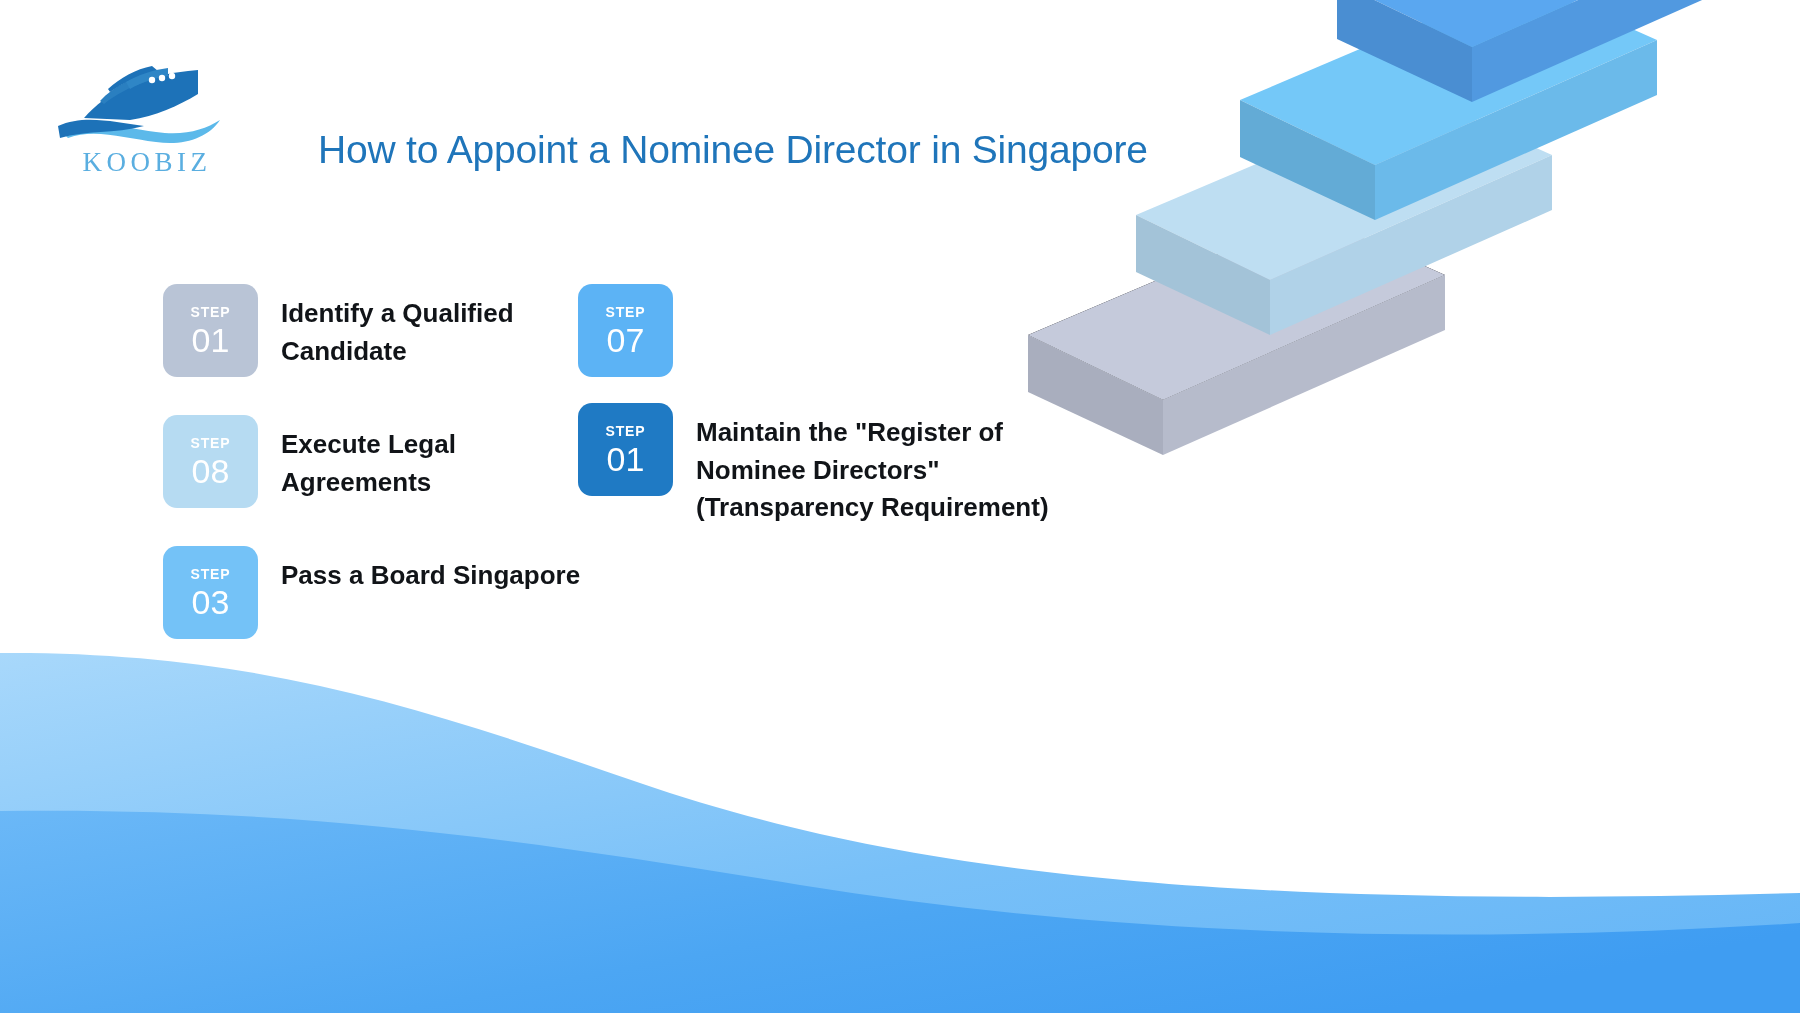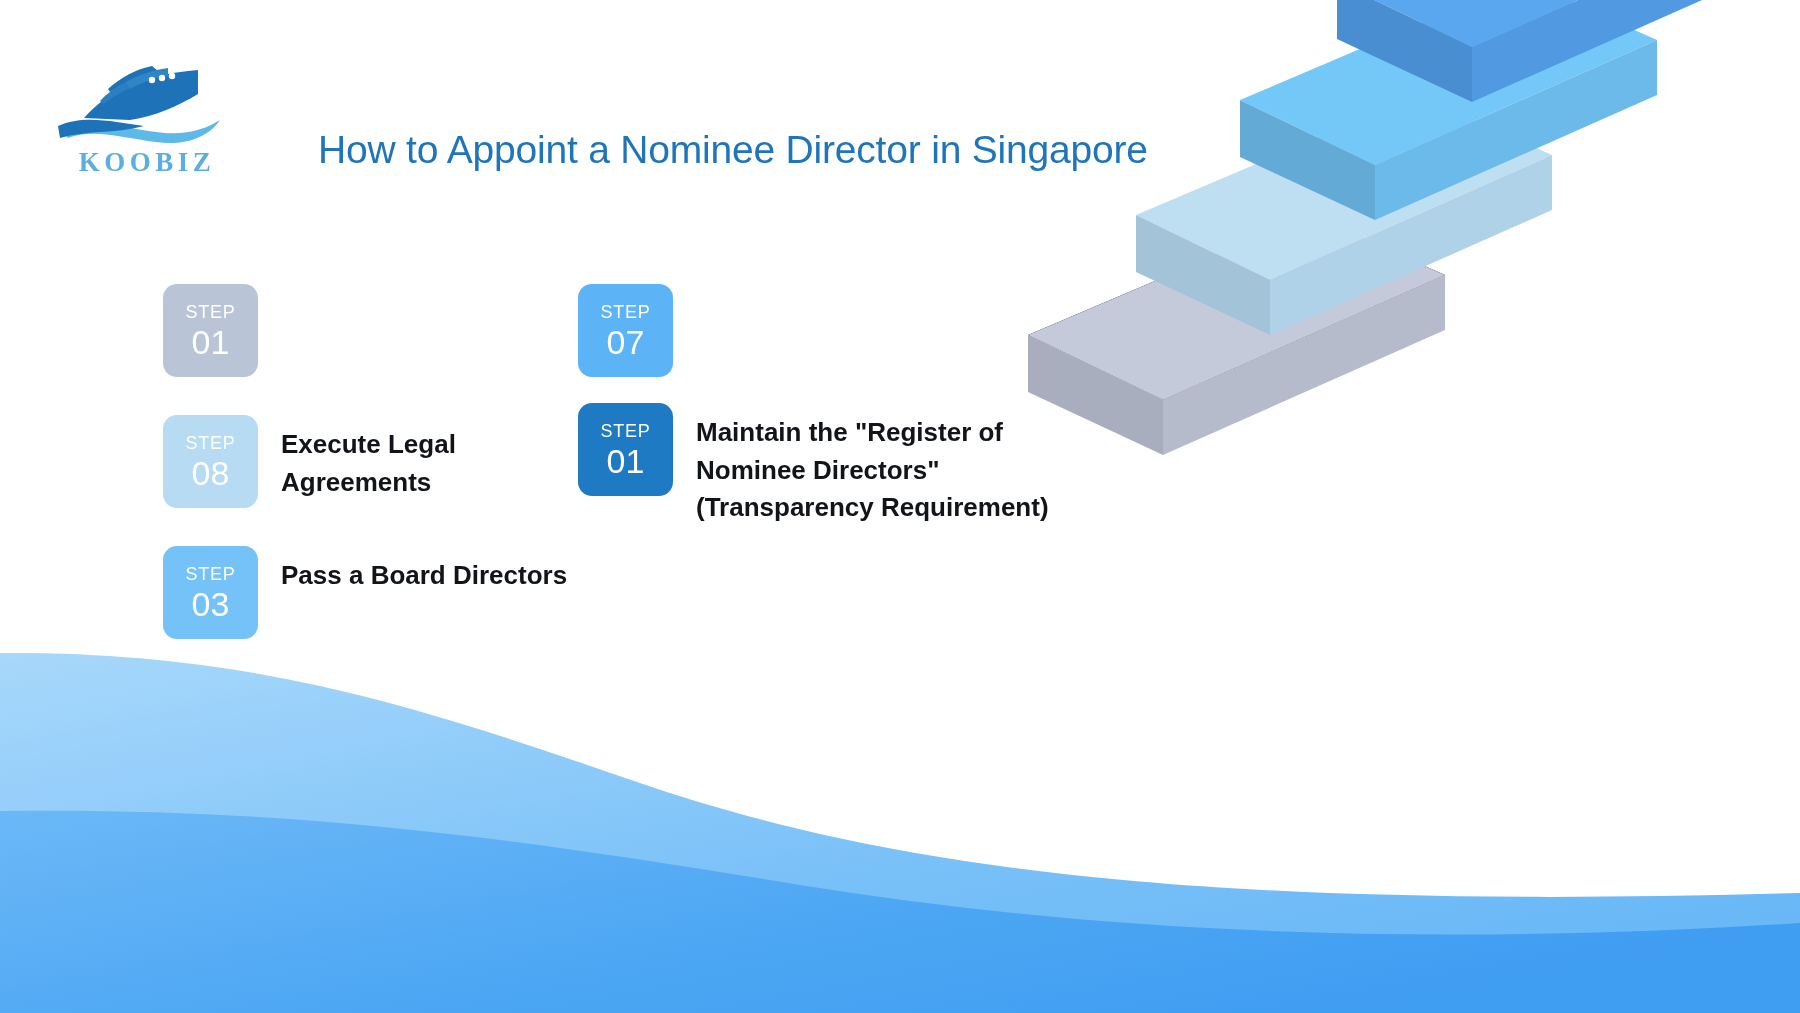--- a/index.html
+++ b/index.html
@@ -15,21 +15,21 @@
   .waves svg{ display:block; width:100%; height:100%; }
 
   
   .stairs{ position:absolute; right:0; top:0; width:900px; height:830px; z-index:2; }
   .stairs svg{ display:block; width:100%; height:100%; }
 
   
   .logo{ position:absolute; left:52px; top:58px; width:190px; height:130px; z-index:5; }
   .logo-mark{ width:190px; height:95px; display:block; }
   .logo-word{
-    text-align:center; color:#5aaee0; font-size:27px; font-weight:700;
+    text-align:center; color:#5aaee0; font-size:27px; font-weight:400;
     letter-spacing:4.5px; font-family:"Liberation Serif", serif;
     margin-top:-6px;
   }
 
   
   .title{
     position:absolute; left:318px; top:128px; z-index:5;
     color:#1f75ba; font-size:39px; font-weight:400; white-space:nowrap;
     letter-spacing:-0.2px;
   }
@@ -40,21 +40,21 @@
   .col-left{ left:0; }
   .col-right{ left:415px; }
 
   .step{ display:flex; align-items:flex-start; margin-bottom:38px; }
   .badge{
     width:95px; height:93px; border-radius:14px; flex:0 0 95px;
     display:flex; flex-direction:column; align-items:center; justify-content:center;
     color:#ffffff; margin-right:23px;
   }
   .badge .b-word{
-    font-size:18px; font-weight:400; letter-spacing:0.8px; line-height:1;
+    font-size:14px; font-weight:700; letter-spacing:0.8px; line-height:1;
     margin-bottom:4px;
   }
   .badge .b-num{ font-size:34px; font-weight:400; line-height:1; }
 
   .step-title{
     color:#111418; font-size:26px; font-weight:700; line-height:1.45;
     padding-top:11px; max-width:320px;
   }
   .col-right .step-title{ max-width:400px; }
   .col-right .step{ margin-bottom:26px; }
@@ -139,36 +139,37 @@
 <h1 class="title">How to Appoint a Nominee Director in Singapore</h1>
 
 <div class="steps">
 
   <div class="col col-left">
     <div class="step">
       <div class="badge" style="background:#b9c4d6">
         <div class="b-word">STEP</div>
         <div class="b-num">01</div>
       </div>
+      <div class="step-title">Identify a Qualified Candidate</div>
     </div>
 
     <div class="step">
       <div class="badge" style="background:#b6dbf2">
         <div class="b-word">STEP</div>
         <div class="b-num">08</div>
       </div>
       <div class="step-title">Execute Legal Agreements</div>
     </div>
 
     <div class="step">
       <div class="badge" style="background:#74c2f7">
         <div class="b-word">STEP</div>
         <div class="b-num">03</div>
       </div>
-      <div class="step-title">Pass a Board Directors</div>
+      <div class="step-title">Pass a Board Singapore</div>
     </div>
   </div>
 
   <div class="col col-right">
     <div class="step">
       <div class="badge" style="background:#5cb3f5">
         <div class="b-word">STEP</div>
         <div class="b-num">07</div>
       </div>
     </div>

